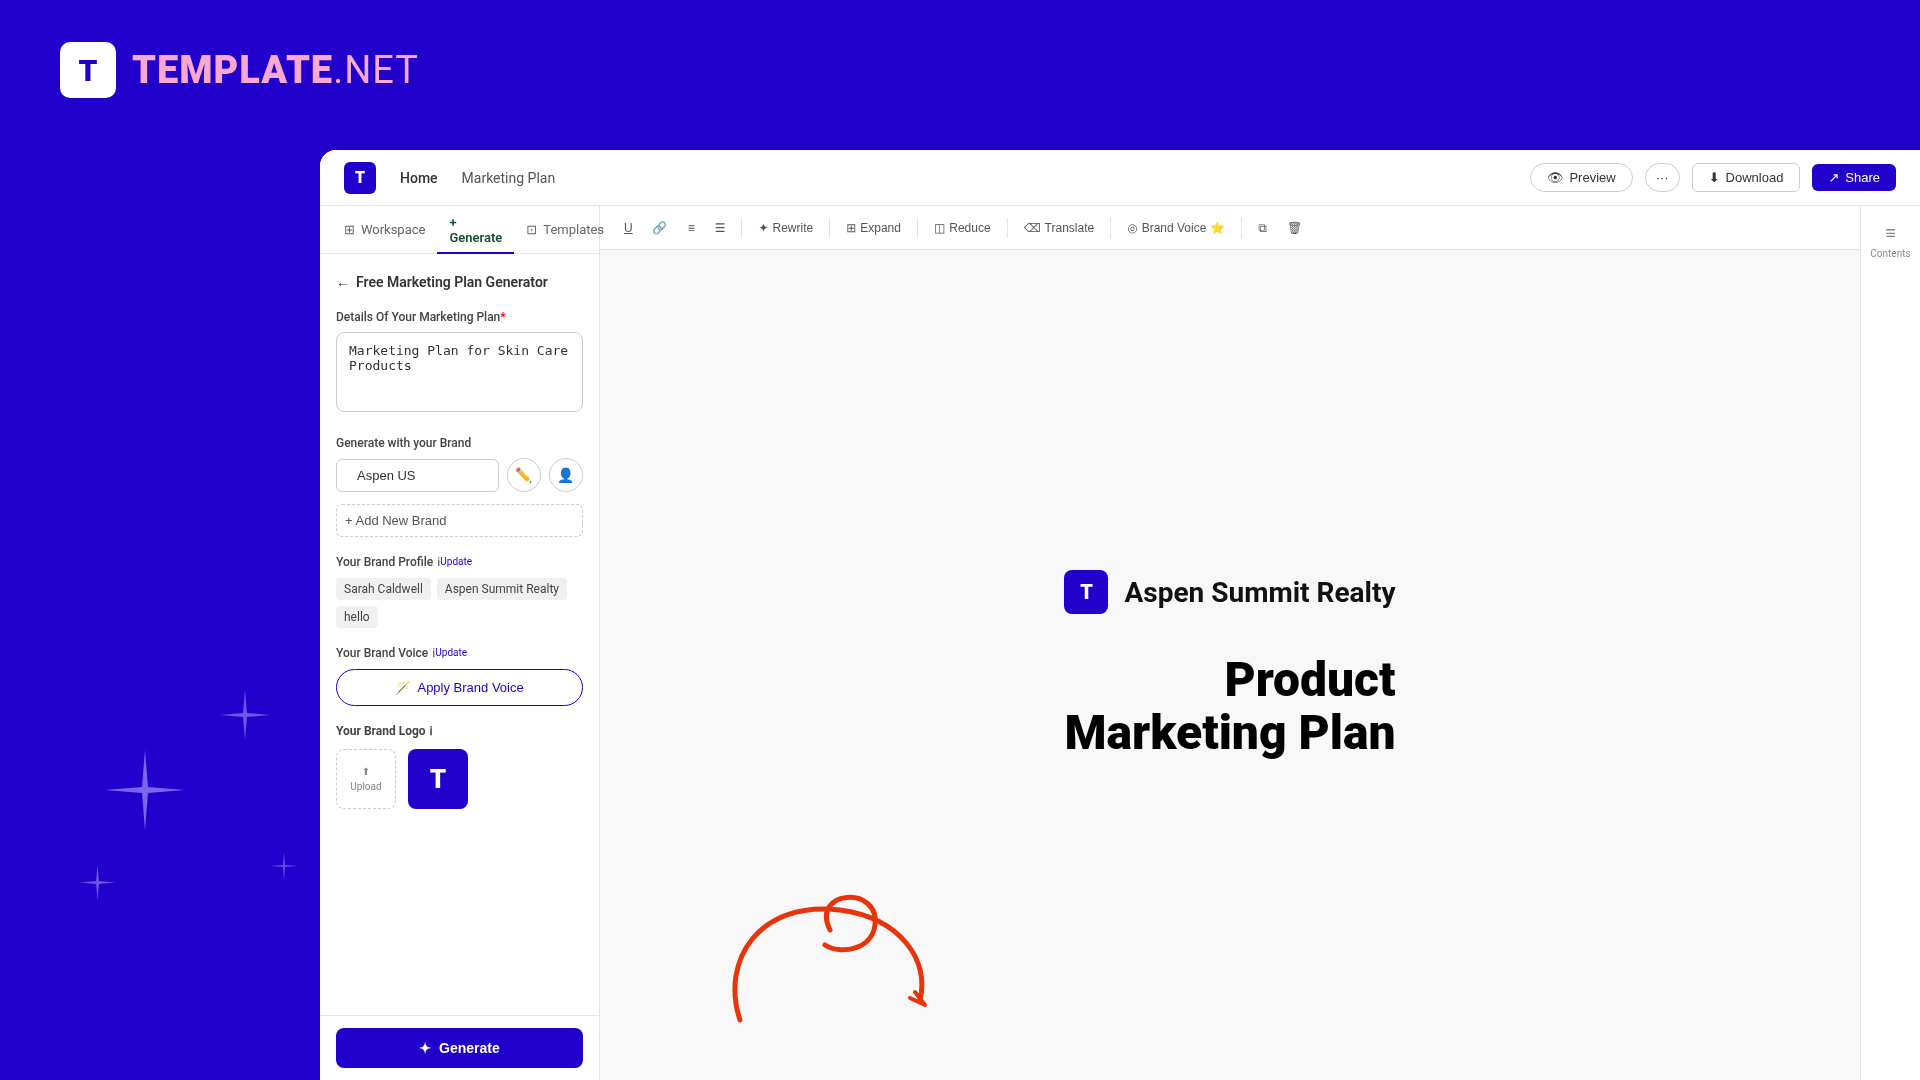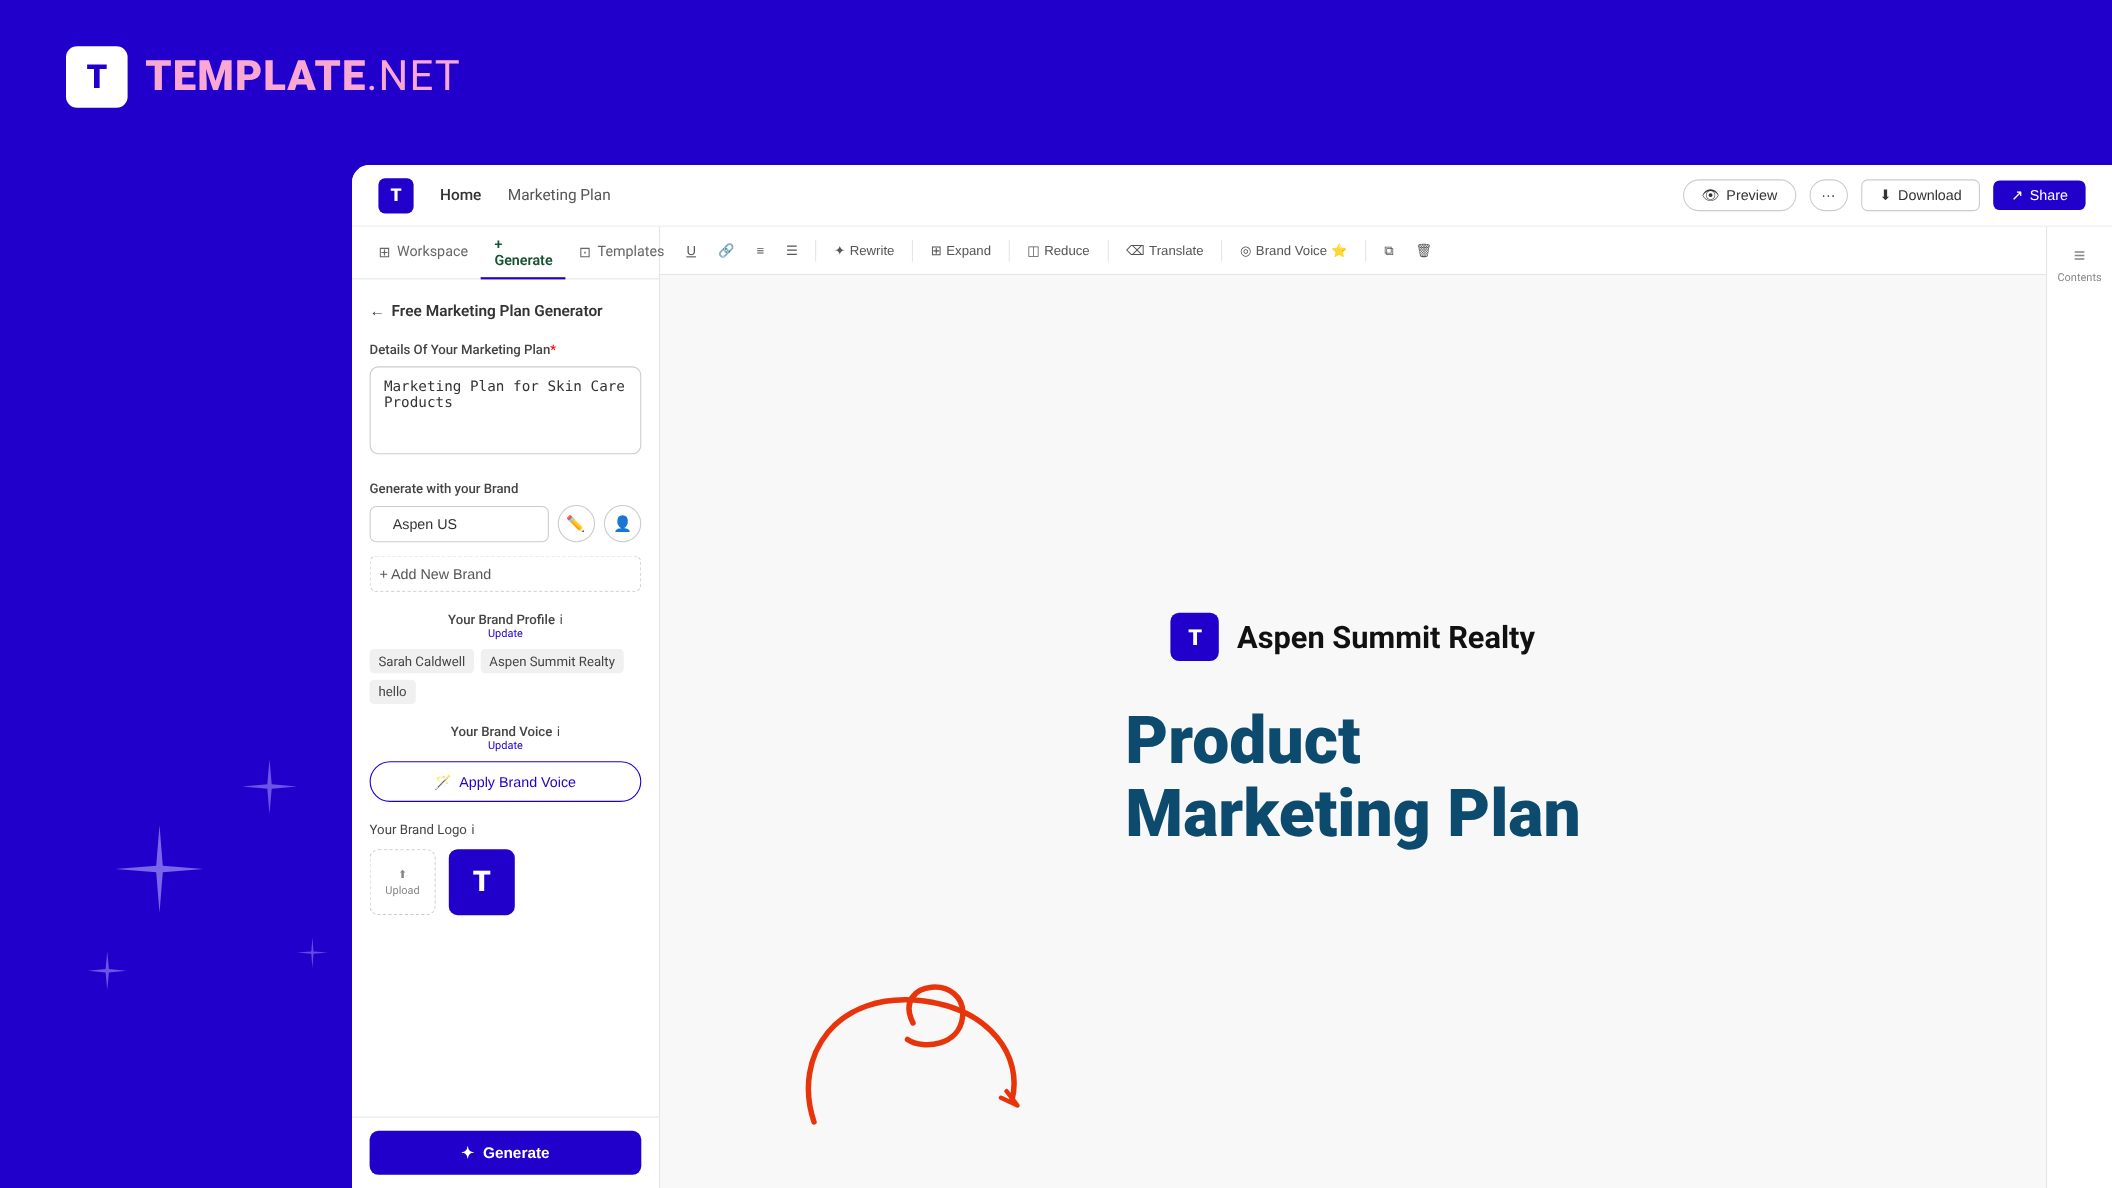--- a/index.html
+++ b/index.html
@@ -273,23 +273,22 @@
       font-size: 13px;
       color: #555;
       background: white;
       cursor: pointer;
       text-align: left;
       margin-bottom: 16px;
     }
     .profile-section-header {
       display: flex;
       align-items: center;
-      justify-content: space-between;
+      justify-content: flex-start;
       margin-bottom: 8px;
-      flex-direction: column;
     }
     .profile-label {
       display: flex;
       align-items: center;
       gap: 4px;
       font-size: 12px;
       color: #444;
       font-weight: 500;
     }
     .update-link {
@@ -324,21 +323,21 @@
       justify-content: center;
       gap: 6px;
       margin-bottom: 16px;
     }
     .logo-section-header {
       display: flex;
       align-items: center;
       gap: 4px;
       font-size: 12px;
       color: #444;
-      font-weight: 400;
+      font-weight: 700;
       margin-bottom: 10px;
     }
     .logo-row {
       display: flex;
       align-items: center;
       gap: 12px;
     }
     .upload-box {
       width: 60px;
       height: 60px;
@@ -450,24 +449,24 @@
       color: white;
       font-weight: 900;
       font-size: 20px;
     }
     .doc-company {
       font-size: 28px;
       font-weight: 700;
       color: #111;
     }
     .doc-title {
-      font-size: 60px;
+      font-size: 48px;
       font-weight: 900;
-      color: #0c4a6e;
-      text-align: left;
+      color: #000000;
+      text-align: right;
       line-height: 1.1;
     }
 
     
     .contents-bar {
       width: 60px;
       background: white;
       border-left: 1px solid #e5e5e5;
       display: flex;
       flex-direction: column;

